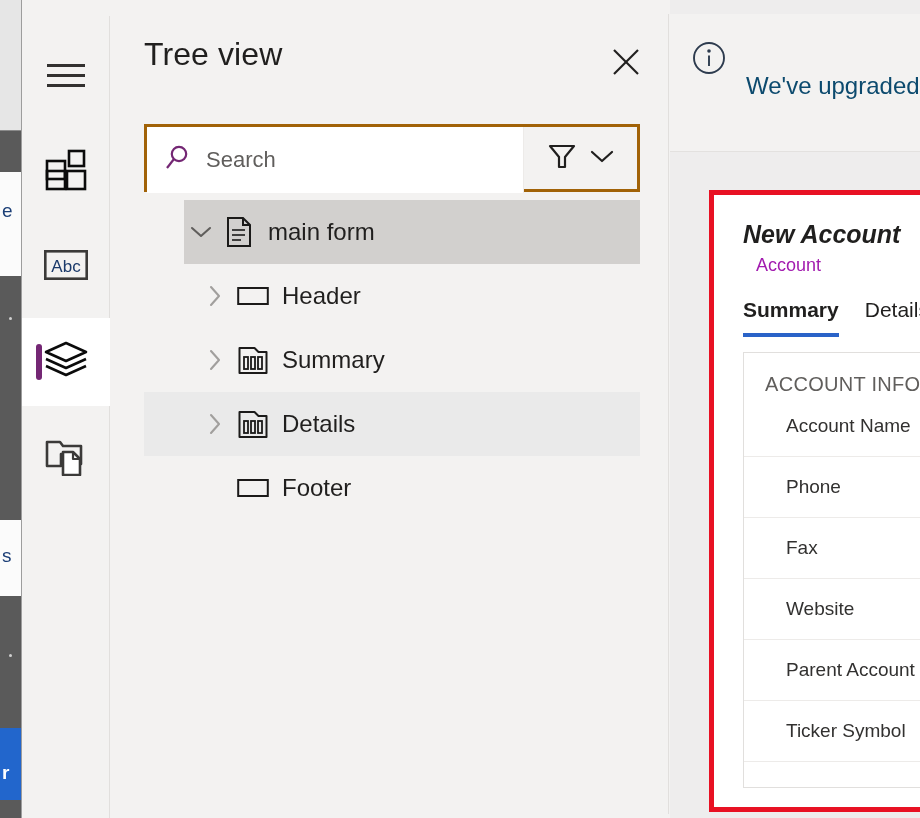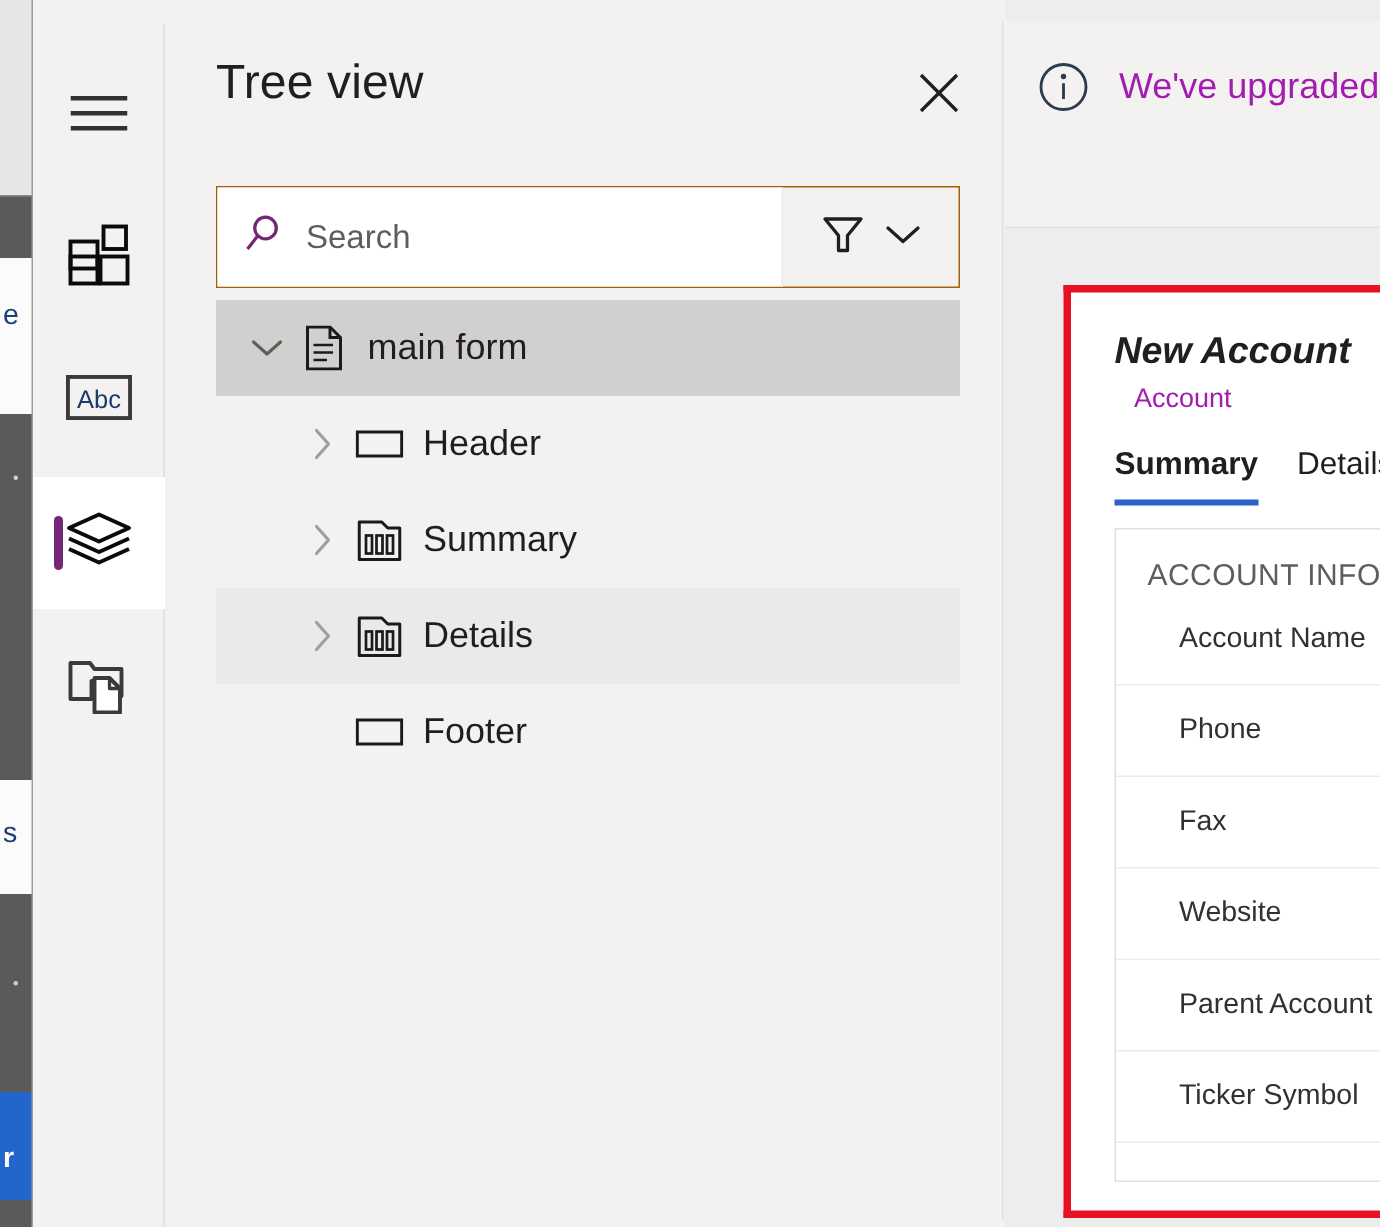--- a/index.html
+++ b/index.html
@@ -106,21 +106,21 @@
     position: absolute;
     right: 22px; top: 30px;
     width: 40px; height: 40px;
     display: flex; align-items: center; justify-content: center;
     cursor: pointer;
   }
   .search-row {
     position: absolute;
     left: 33px; top: 110px;
     width: 496px; height: 68px;
-    border: 1px solid #a16207;
+    border: 3px solid #a16207;
     background: #f3f2f1;
     display: flex;
   }
   .search-box {
     width: 377px; height: 66px;
     background: #ffffff;
     display: flex;
     align-items: center;
     padding-left: 17px;
     border-right: 1px solid #edebe9;
@@ -186,24 +186,25 @@
     display: flex;
     align-items: flex-start;
     padding-top: 27px;
   }
   .notif-ico {
     margin-left: 22px;
     flex: 0 0 auto;
   }
   .notif-text {
     font-size: 24px;
-    color: #a21caf;
+    color: #0c4a6e;
     margin-left: 20px;
     white-space: nowrap;
     line-height: 34px;
+    margin-top: 28px;
   }
 
   .redbox {
     position: absolute;
     left: 709px; top: 190px;
     width: 211px; height: 622px;
     border: 5px solid #e81123;
     border-right: none;
     background: #ffffff;
   }
@@ -369,21 +370,21 @@
         <span>
           <svg width="26" height="18" viewBox="0 0 26 18">
             <polyline points="3,5 13,14 23,5" fill="none" stroke="#201f1e" stroke-width="2.2" stroke-linecap="round" stroke-linejoin="round"></polyline>
           </svg>
         </span>
       </div>
     </div>
 
     <div class="tree-list">
 
-      <div class="tree-row sel" style="padding-left:17px;">
+      <div class="tree-row sel" style="padding-left:0;margin-left:40px;">
         <span class="tw-chev">
           <svg width="22" height="14" viewBox="0 0 22 14">
             <polyline points="2,3 11,11 20,3" fill="none" stroke="#605e5c" stroke-width="2.1" stroke-linecap="round" stroke-linejoin="round"></polyline>
           </svg>
         </span>
         <span class="tw-ico">
           <svg width="26" height="30" viewBox="0 0 26 30">
             <path d="M2 1 h15 l7 7 v21 h-22 z" fill="none" stroke="#1b1a19" stroke-width="2"></path>
             <path d="M17 1 v7 h7" fill="none" stroke="#1b1a19" stroke-width="2"></path>
             <line x1="6" y1="13" x2="19" y2="13" stroke="#1b1a19" stroke-width="1.6"></line>

